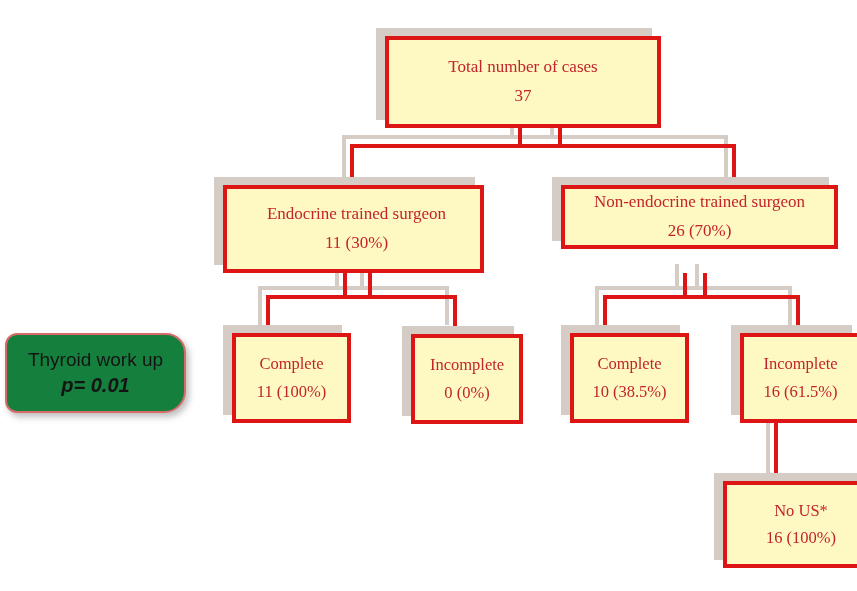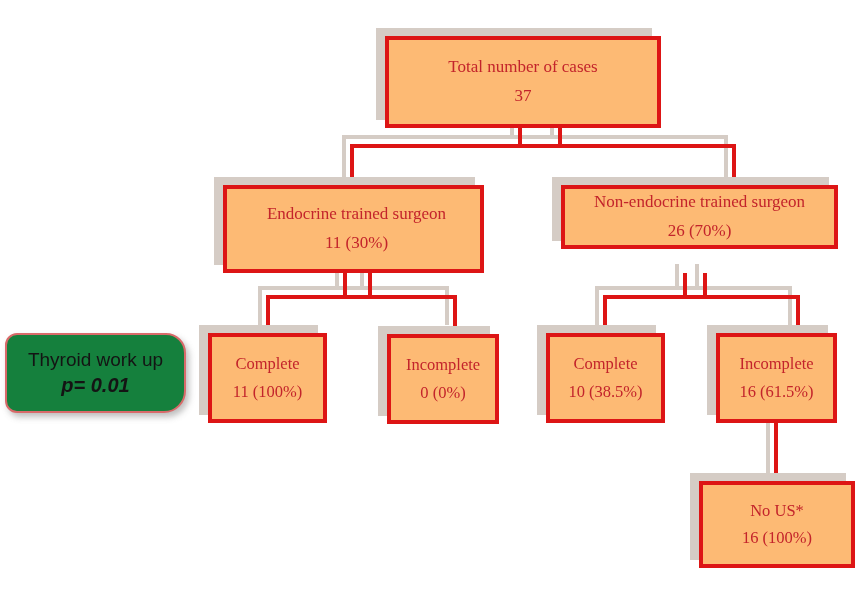--- a/index.html
+++ b/index.html
@@ -9,33 +9,33 @@
     height: 591px;
     background: #ffffff;
     overflow: hidden;
     font-family: "Liberation Serif", serif;
   }
   .connectors { position: absolute; left: 0; top: 0; z-index: 1; }
   .node {
     position: absolute;
     z-index: 2;
     box-sizing: border-box;
-    background: #fdba74;
+    background: #fef9c3;
     border: 4px solid #DD1515;
     box-shadow: -9px -8px 0 0 #D5CCC5;
     display: flex;
     flex-direction: column;
     align-items: center;
     justify-content: center;
     gap: 10px;
     text-align: center;
     color: #C3242B;
     font-size: 17px;
   }
-  .node.small { font-size: 16.5px; gap: 9px; }
+  .node.small { font-size: 16.5px; gap: 9px; margin-left: 24px; }
   .node-label, .node-value { line-height: 1.1; padding: 0 4px; }
   .callout {
     position: absolute;
     z-index: 2;
     box-sizing: border-box;
     left: 5px; top: 333px; width: 181px; height: 80px;
     background: #15803d;
     border: 2px solid #D96A6A;
     border-radius: 12px 20px 22px 12px;
     box-shadow: 3px 4px 6px rgba(110,110,110,0.45);

